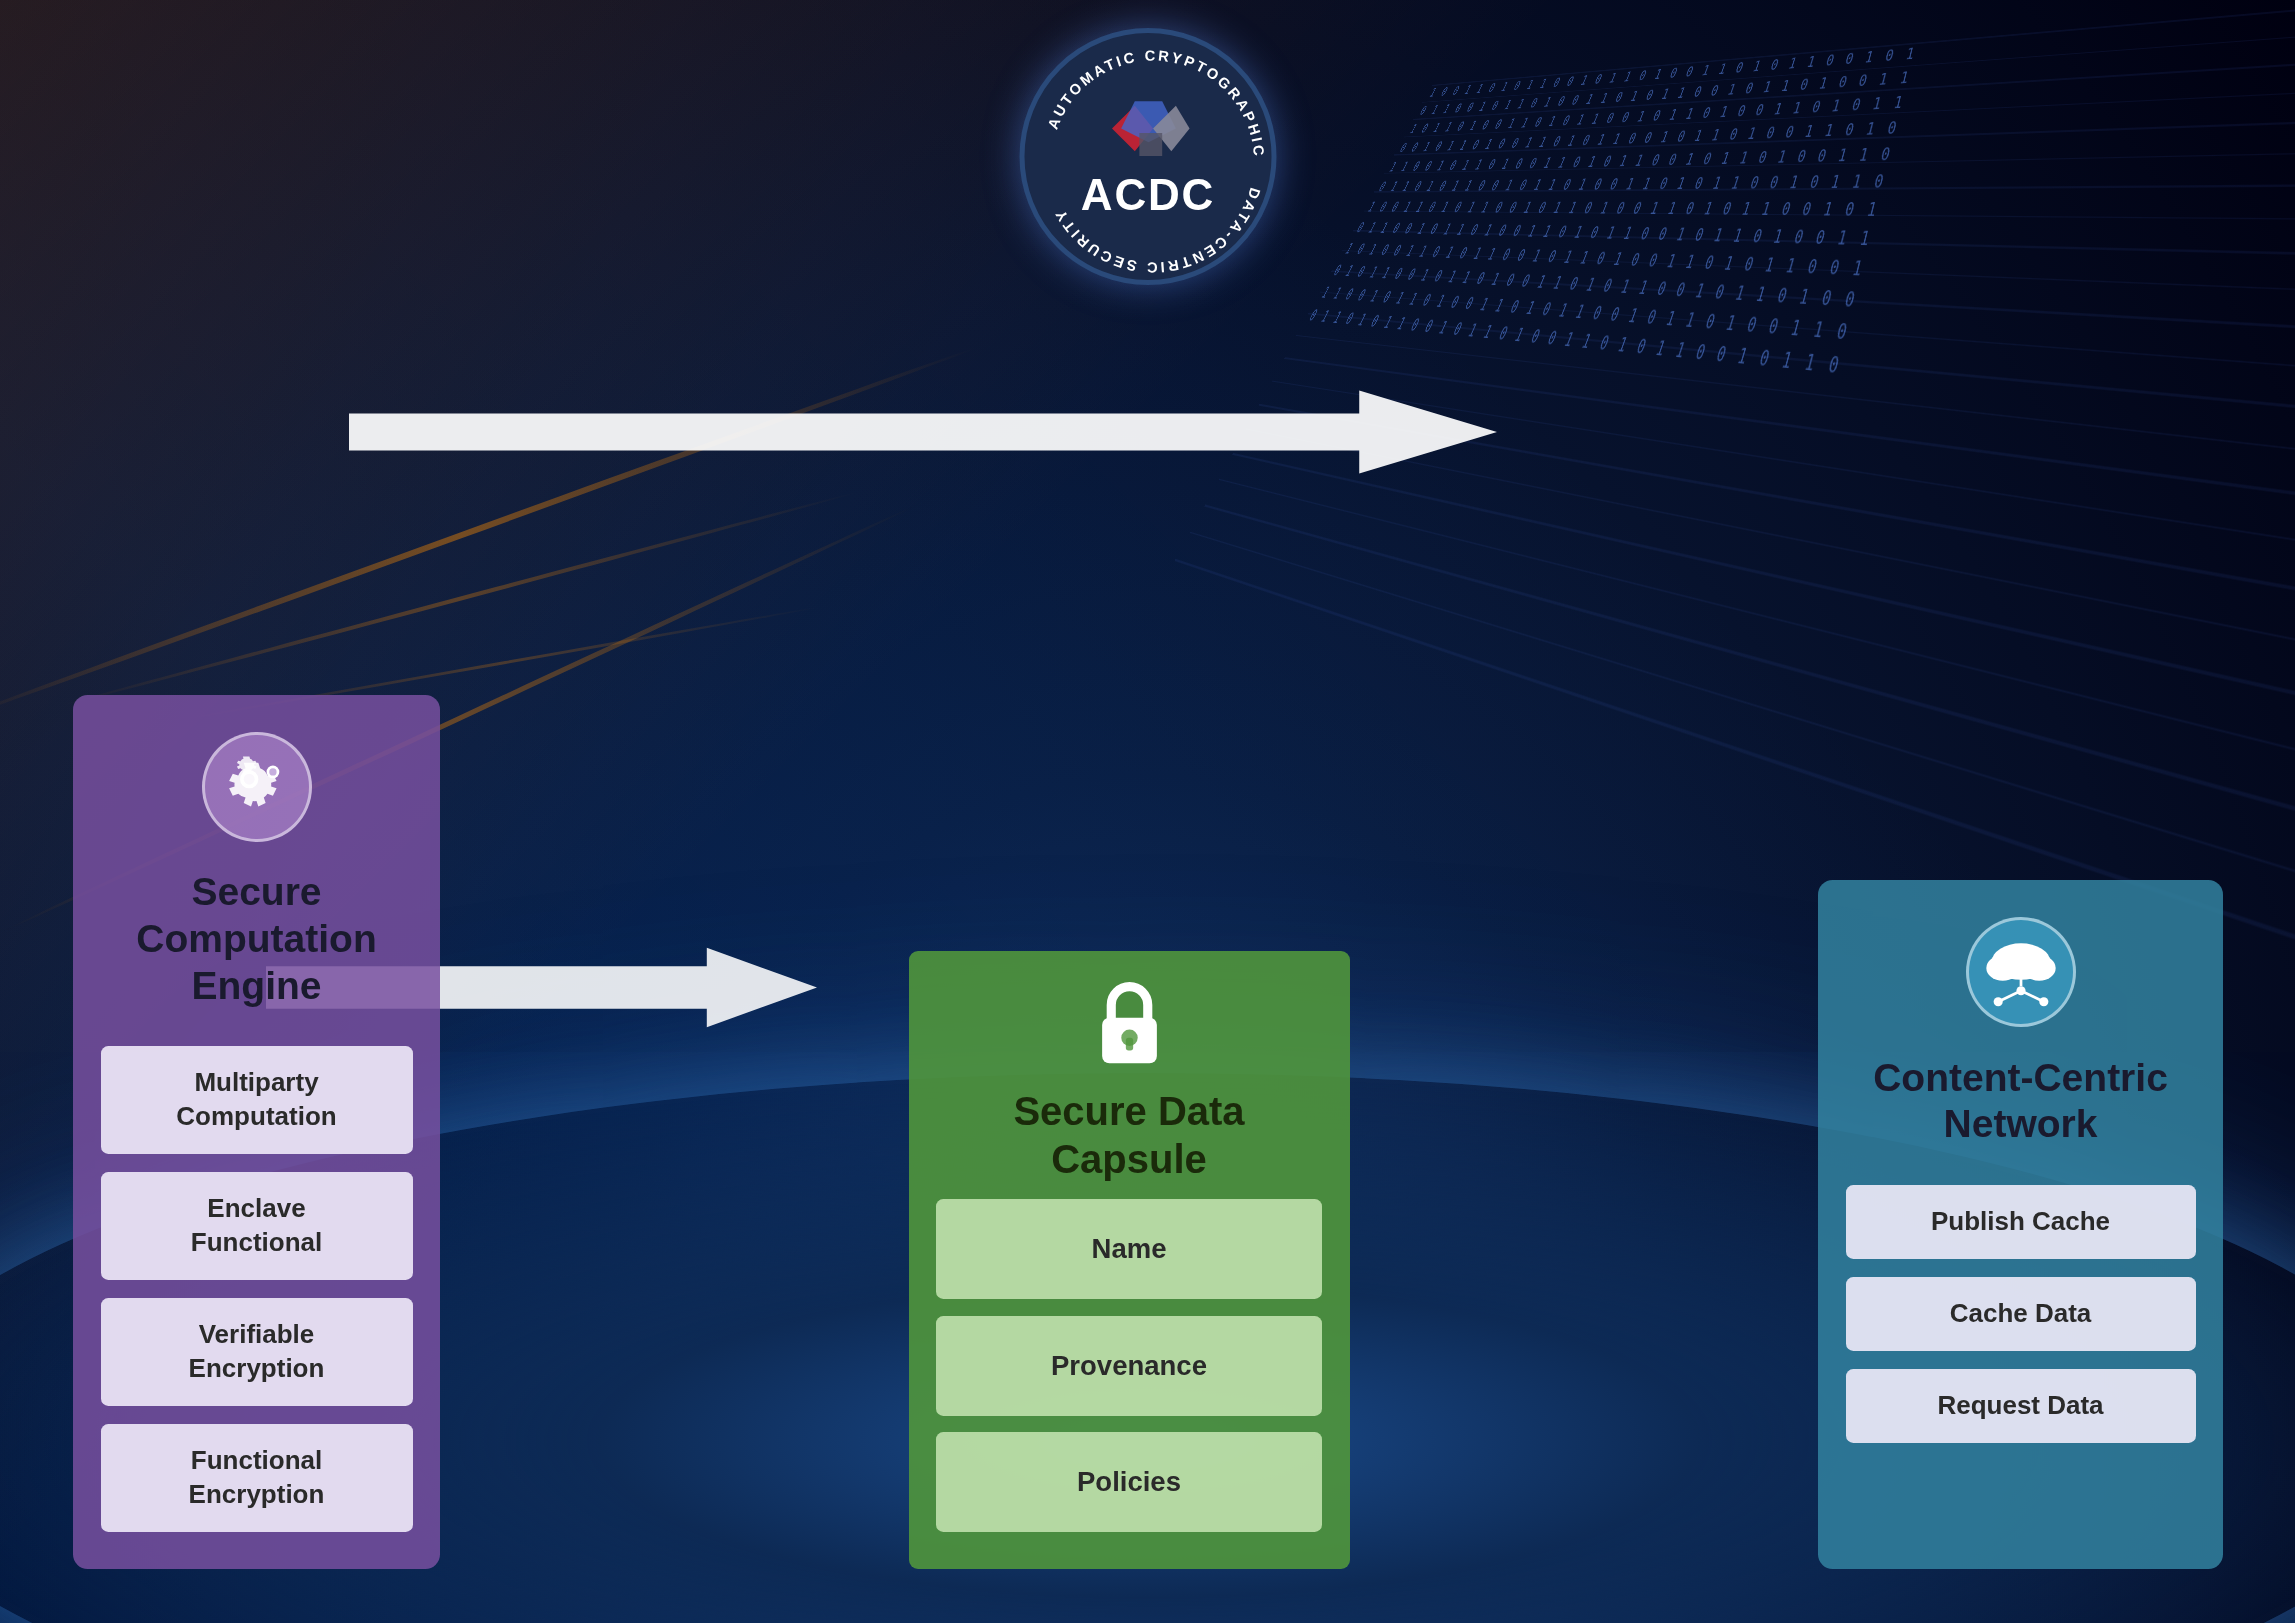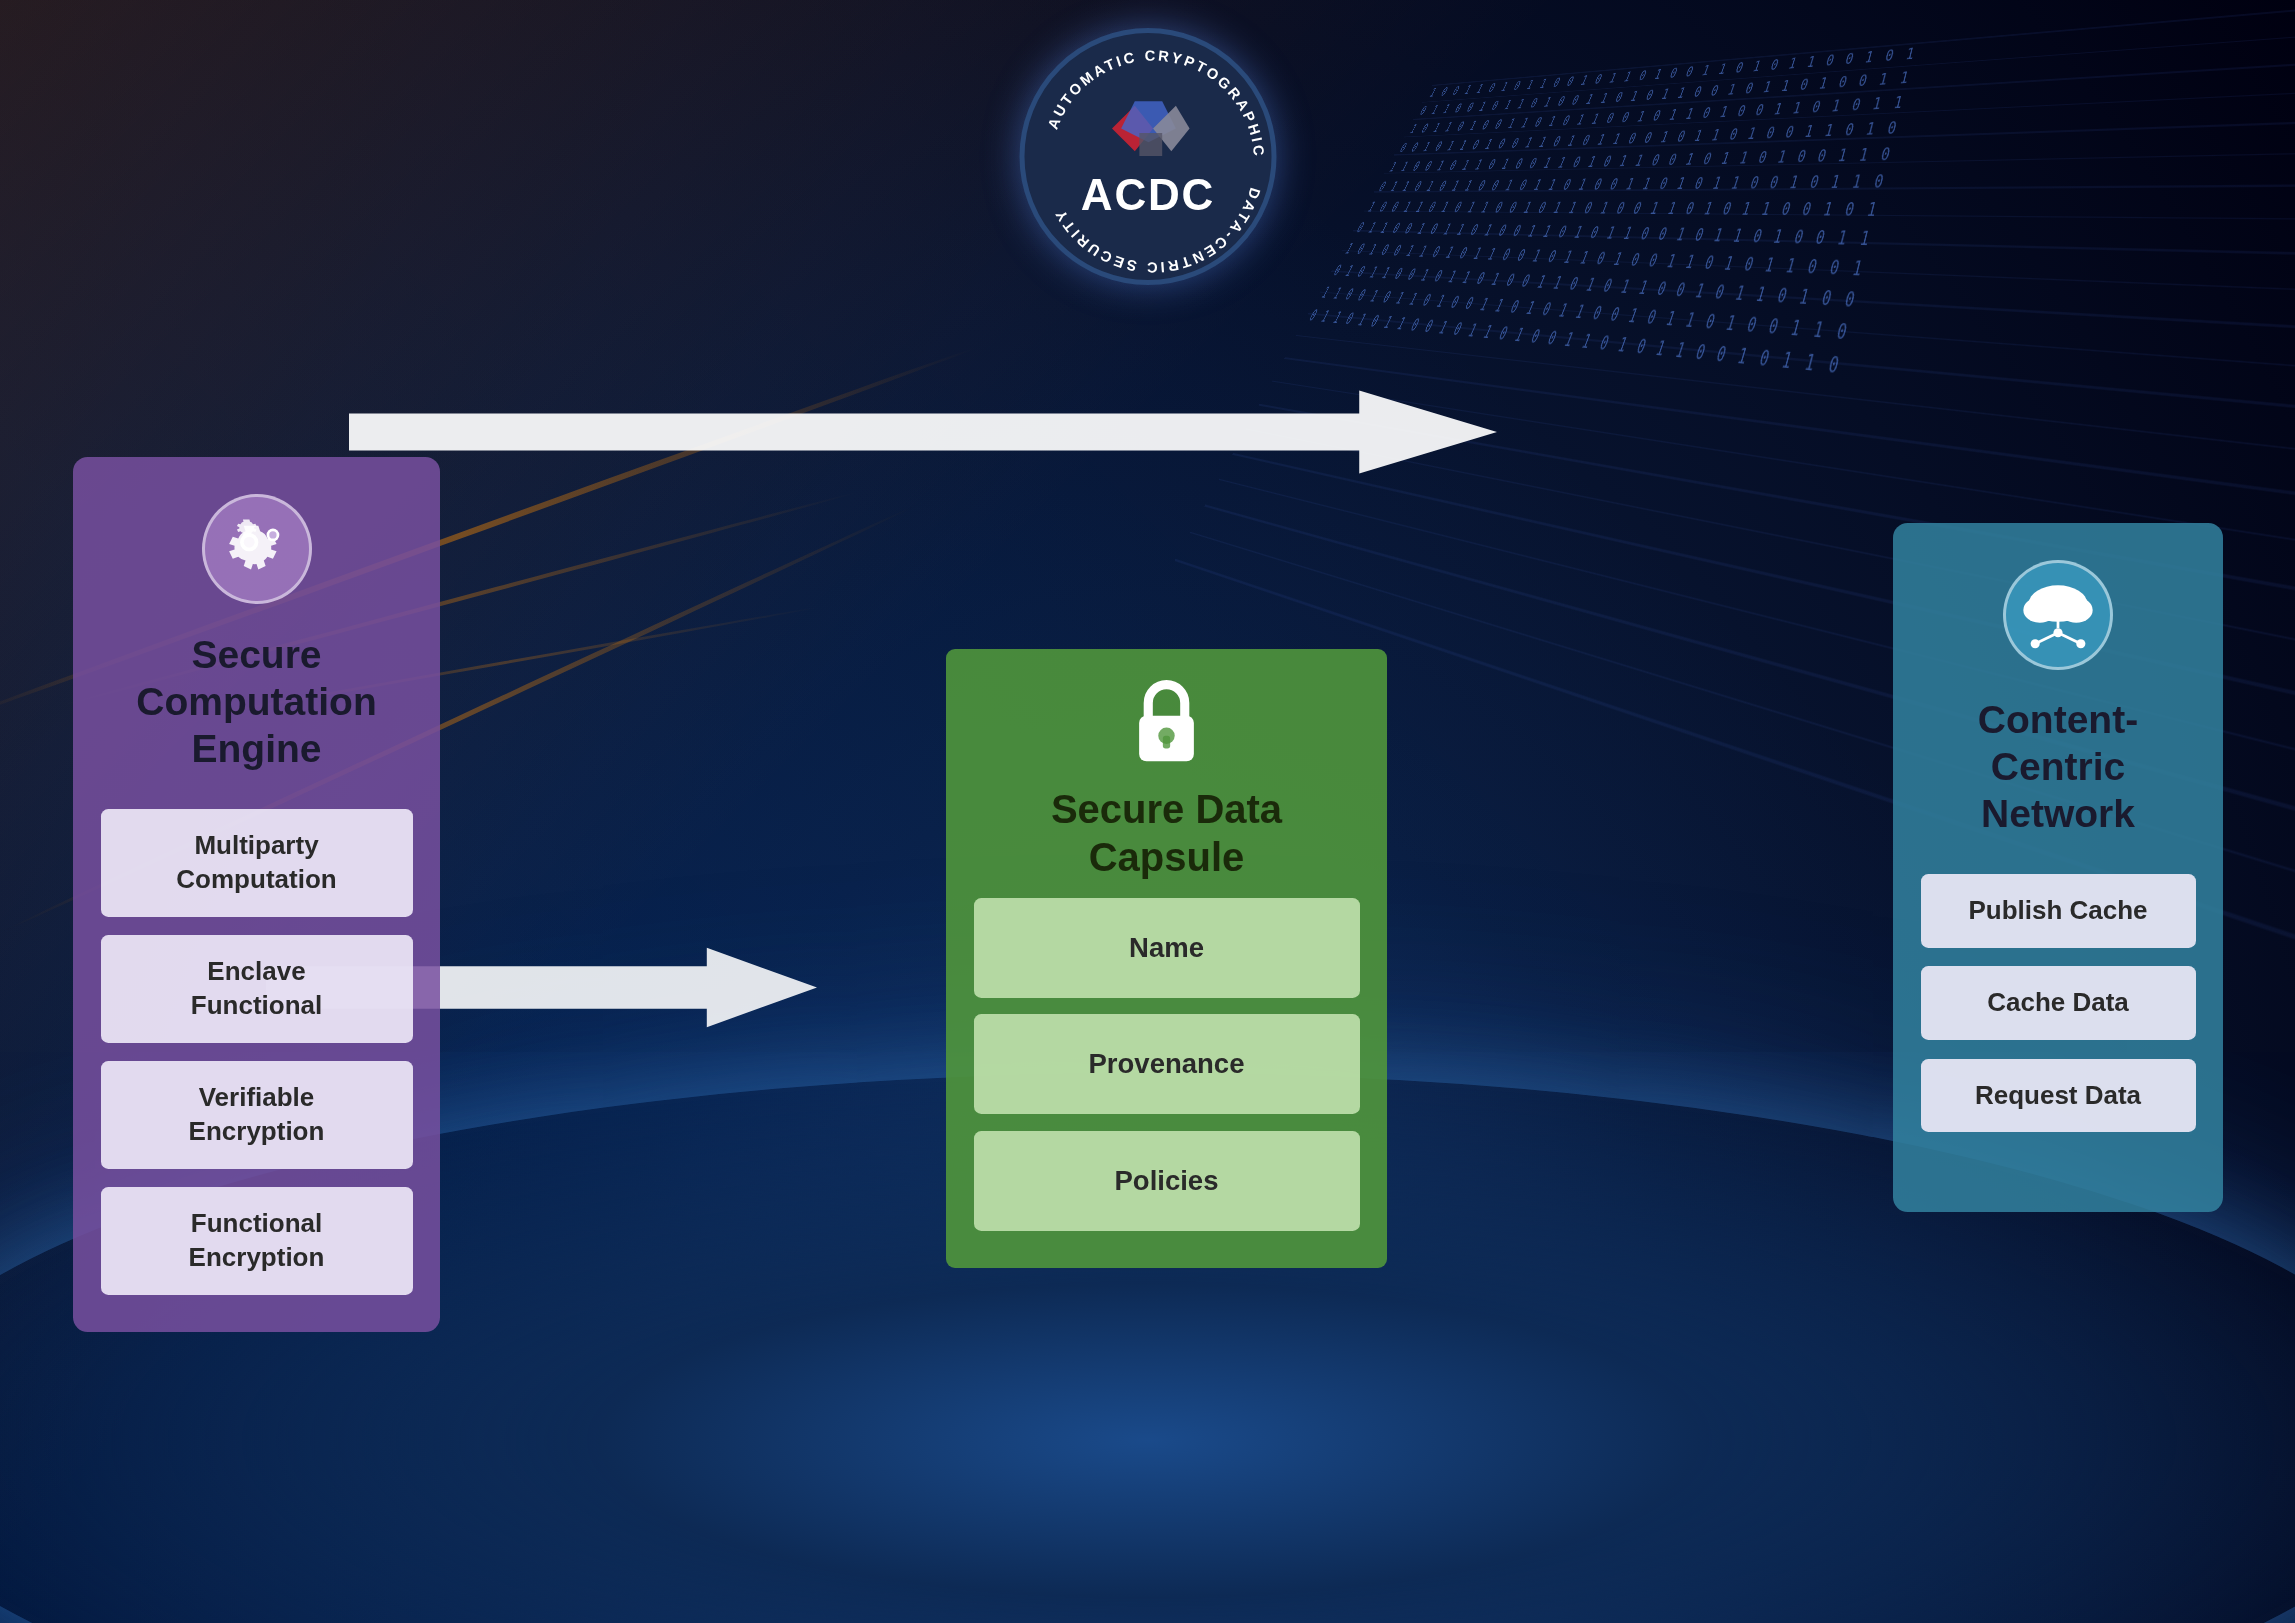--- a/index.html
+++ b/index.html
@@ -102,21 +102,21 @@
       top: 716px; left: -46px;
       transform: rotate(-25deg);
       opacity: 0.6;
     }
 
     
     .main-layout {
       position: absolute;
       inset: 0;
       display: flex;
-      align-items: center;
+      align-items: flex-end;
       justify-content: space-between;
       padding: 73px 73px 55px 73px;
     }
 
     
     .left-panel {
       width: 367px;
       background: rgba(120, 80, 160, 0.85);
       border-radius: 14.7px;
       padding: 37px 27.5px 37px 27.5px;
@@ -161,21 +161,21 @@
       padding: 20px 18.4px;
       text-align: center;
       font-size: 26px;
       font-weight: 600;
       color: #2a2a2a;
       line-height: 1.3;
     }
 
     
     .right-panel {
-      width: 330px;
+      width: 405px;
       background: rgba(50, 130, 160, 0.85);
       border-radius: 14.7px;
       padding: 37px 27.5px 37px 27.5px;
       display: flex;
       flex-direction: column;
       align-items: center;
       gap: 18.4px;
       position: relative;
       z-index: 10;
       min-height: 689px;

